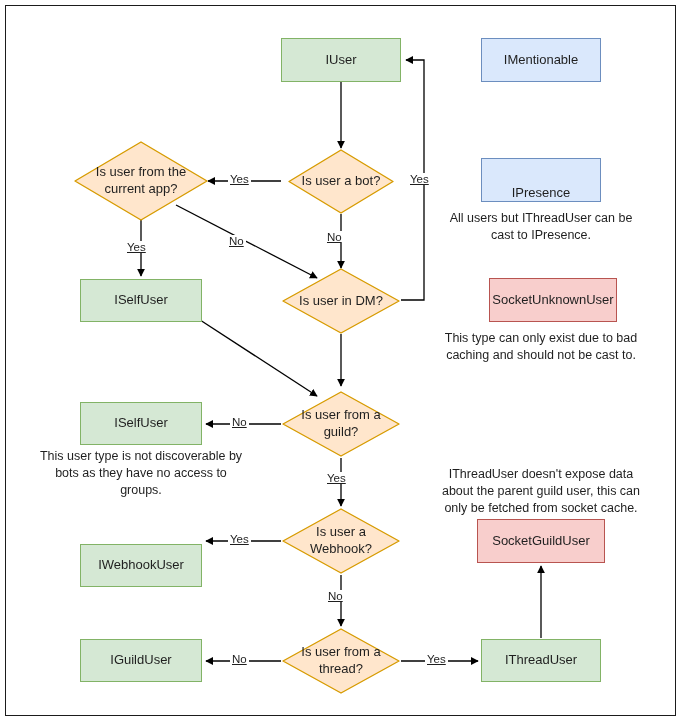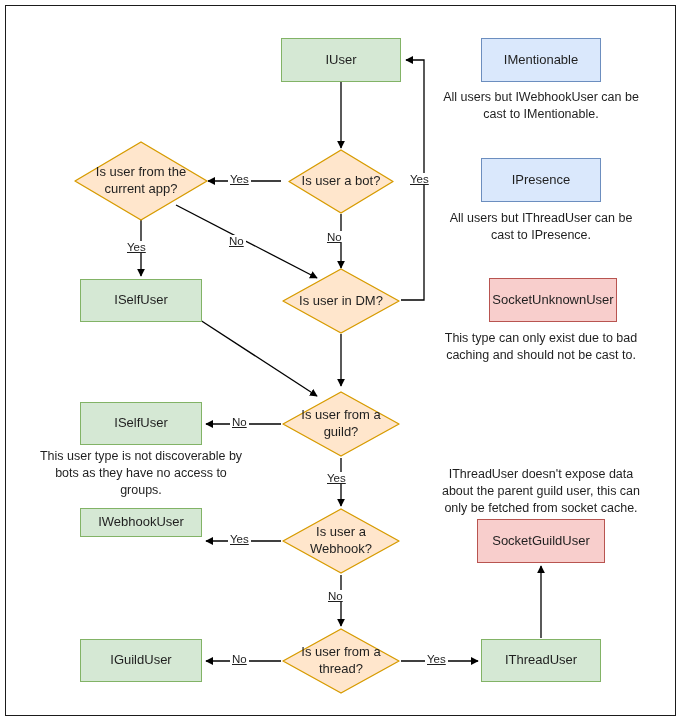--- a/index.html
+++ b/index.html
@@ -156,37 +156,37 @@
   </div>
 
   <div class="node box green" style="left:80px; top:279px; width:122px; height:43px;">
     <span>ISelfUser</span>
   </div>
 
   <div class="node box green" style="left:80px; top:402px; width:122px; height:43px;">
     <span>ISelfUser</span>
   </div>
 
-  <div class="node box green" style="left:80px; top:508px; width:122px; height:29px;">
+  <div class="node box green" style="left:80px; top:544px; width:122px; height:43px;">
     <span>IWebhookUser</span>
   </div>
 
   <div class="node box green" style="left:80px; top:639px; width:122px; height:43px;">
     <span>IGuildUser</span>
   </div>
 
   <div class="node box green" style="left:481px; top:639px; width:120px; height:43px;">
     <span>IThreadUser</span>
   </div>
 
   <div class="node box blue" style="left:481px; top:38px; width:120px; height:44px;">
     <span>IMentionable</span>
   </div>
 
-  <div class="node box blue" style="left:481px; top:158px; width:120px; height:44px;">
+  <div class="node box blue" style="left:481px; top:158px; width:120px; height:44px;align-items:flex-end;">
     <span>IPresence</span>
   </div>
 
   <div class="node box red" style="left:489px; top:278px; width:128px; height:44px;">
     <span>SocketUnknownUser</span>
   </div>
 
   <div class="node box red" style="left:477px; top:519px; width:128px; height:44px;">
     <span>SocketGuildUser</span>
   </div>
@@ -238,21 +238,20 @@
   <div class="edge-label" style="left:125px; top:241px;">Yes</div>
   <div class="edge-label" style="left:227px; top:235px;">No</div>
   <div class="edge-label" style="left:408px; top:173px;">Yes</div>
   <div class="edge-label" style="left:230px; top:416px;">No</div>
   <div class="edge-label" style="left:325px; top:472px;">Yes</div>
   <div class="edge-label" style="left:228px; top:533px;">Yes</div>
   <div class="edge-label" style="left:326px; top:590px;">No</div>
   <div class="edge-label" style="left:230px; top:653px;">No</div>
   <div class="edge-label" style="left:425px; top:653px;">Yes</div>
 
-  <div class="note" style="left:437px; top:89px; width:208px;">All users but IWebhookUser can be cast to IMentionable.</div>
 
   <div class="note" style="left:437px; top:210px; width:208px;">All users but IThreadUser can be cast to IPresence.</div>
 
   <div class="note" style="left:437px; top:330px; width:208px;">This type can only exist due to bad caching and should not be cast to.</div>
 
   <div class="note" style="left:37px; top:448px; width:208px;">This user type is not discoverable by bots as they have no access to groups.</div>
 
   <div class="note" style="left:432px; top:466px; width:218px;">IThreadUser doesn't expose data about the parent guild user, this can only be fetched from socket cache.</div>
 </div>
 

